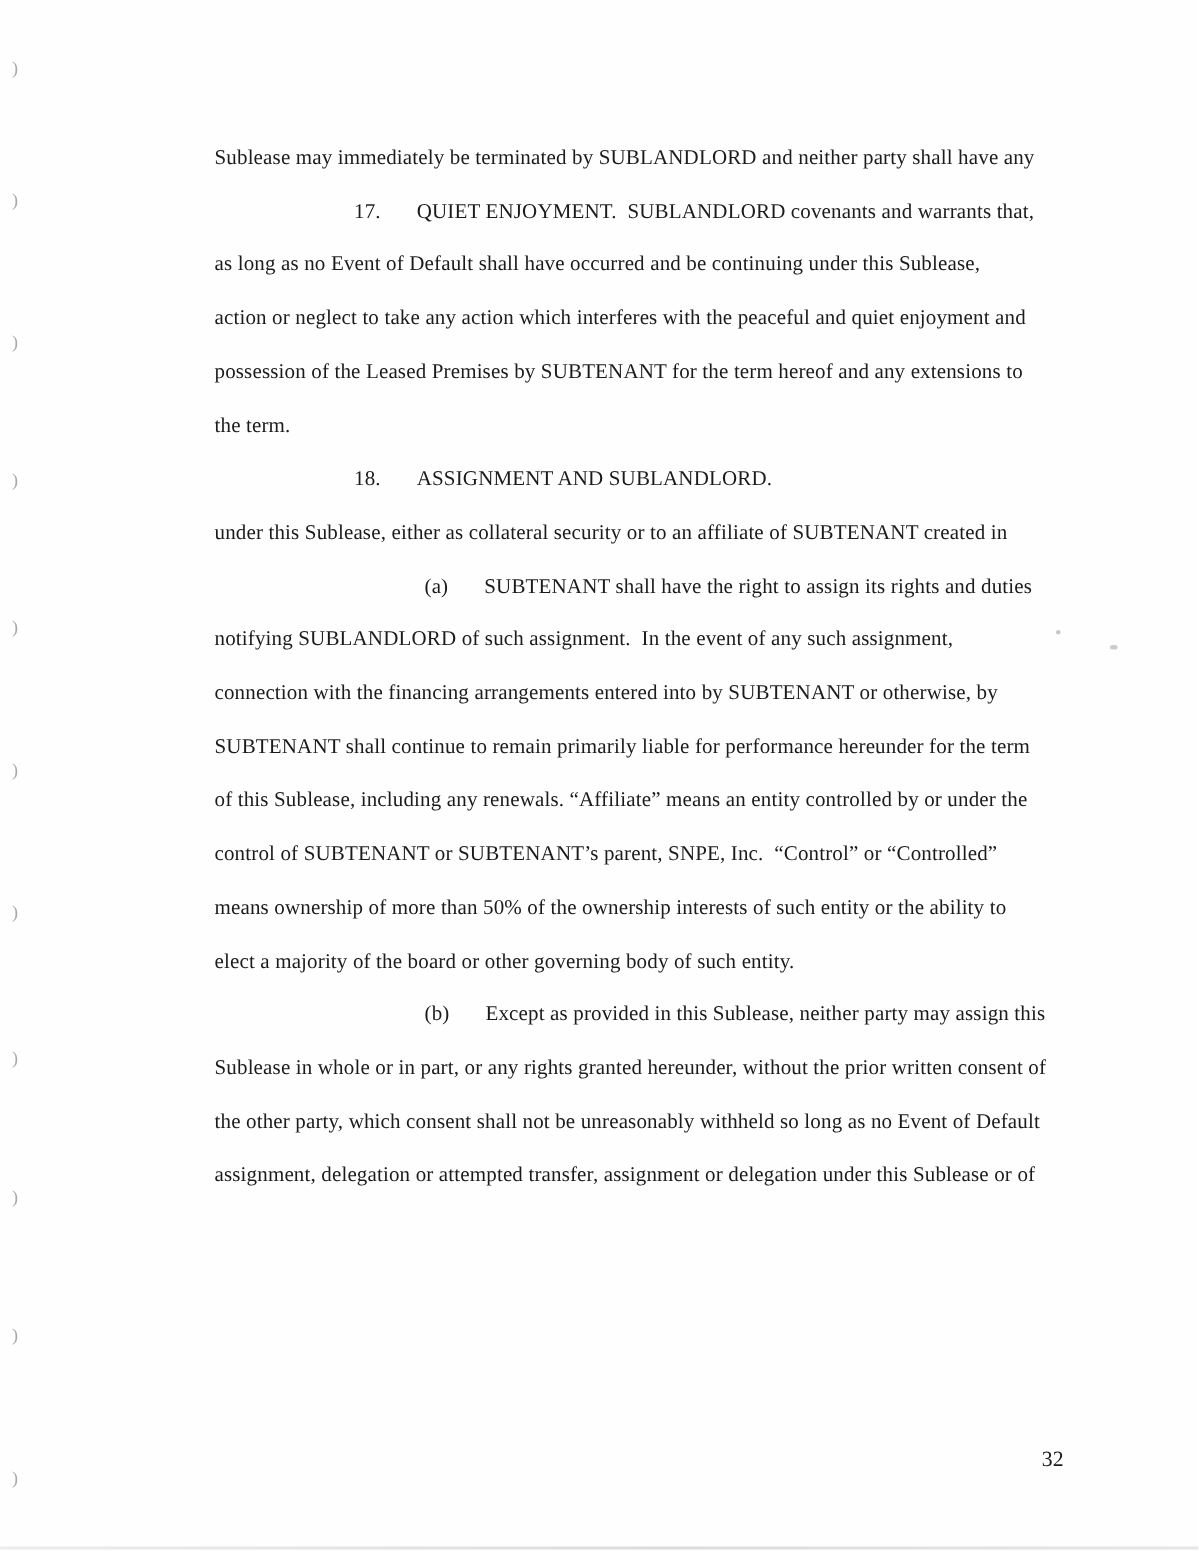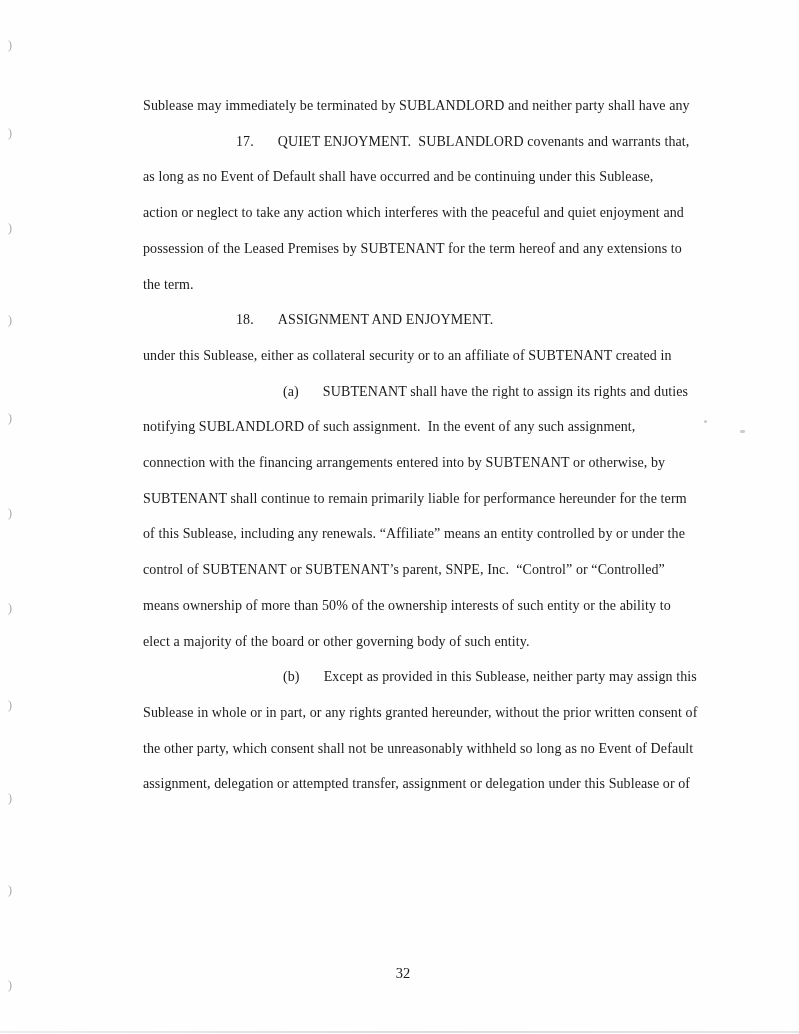--- a/index.html
+++ b/index.html
@@ -35,21 +35,21 @@
   .line.item .part:nth-child(2) { margin-left: 24px; }
   .part.u {
     text-underline-offset: 2.5px;
     text-decoration-thickness: 1.3px;
   }
   .pagenum {
     position: absolute;
     left: 97px;
     top: 961px;
     width: 612px;
-    text-align: center;
+    text-align: right;
     font-size: 14.5px;
     line-height: 24px;
   }
   .margin-marks span {
     position: absolute;
     left: 8px;
     color: #a8a8a8;
     font-size: 12px;
     line-height: 14px;
     font-family: "Liberation Serif", serif;
@@ -87,21 +87,21 @@
       <span style="top: 883px;">)</span>
       <span style="top: 978px;">)</span>
     </div>
   <div class="textblock" id="textblock">
       <div class="line flush"><span class="part">Sublease may immediately be terminated by SUBLANDLORD and neither party shall have any</span></div>
       <div class="line section"><span class="part">17.</span><span class="part u">QUIET ENJOYMENT</span><span class="part">.&nbsp; SUBLANDLORD covenants and warrants that,</span></div>
       <div class="line flush"><span class="part">as long as no Event of Default shall have occurred and be continuing under this Sublease,</span></div>
       <div class="line flush"><span class="part">action or neglect to take any action which interferes with the peaceful and quiet enjoyment and</span></div>
       <div class="line flush"><span class="part">possession of the Leased Premises by SUBTENANT for the term hereof and any extensions to</span></div>
       <div class="line flush"><span class="part">the term.</span></div>
-      <div class="line section"><span class="part">18.</span><span class="part u">ASSIGNMENT AND ENJOYMENT</span><span class="part">.</span></div>
+      <div class="line section"><span class="part">18.</span><span class="part u">ASSIGNMENT AND SUBLANDLORD</span><span class="part">.</span></div>
       <div class="line flush"><span class="part">under this Sublease, either as collateral security or to an affiliate of SUBTENANT created in</span></div>
       <div class="line item"><span class="part">(a)</span><span class="part">SUBTENANT shall have the right to assign its rights and duties</span></div>
       <div class="line flush"><span class="part">notifying SUBLANDLORD of such assignment.&nbsp; In the event of any such assignment,</span></div>
       <div class="line flush"><span class="part">connection with the financing arrangements entered into by SUBTENANT or otherwise, by</span></div>
       <div class="line flush"><span class="part">SUBTENANT shall continue to remain primarily liable for performance hereunder for the term</span></div>
       <div class="line flush"><span class="part">of this Sublease, including any renewals. “Affiliate” means an entity controlled by or under the</span></div>
       <div class="line flush"><span class="part">control of SUBTENANT or SUBTENANT’s parent, SNPE, Inc.&nbsp; “Control” or “Controlled”</span></div>
       <div class="line flush"><span class="part">means ownership of more than 50% of the ownership interests of such entity or the ability to</span></div>
       <div class="line flush"><span class="part">elect a majority of the board or other governing body of such entity.</span></div>
       <div class="line item"><span class="part">(b)</span><span class="part">Except as provided in this Sublease, neither party may assign this</span></div>

